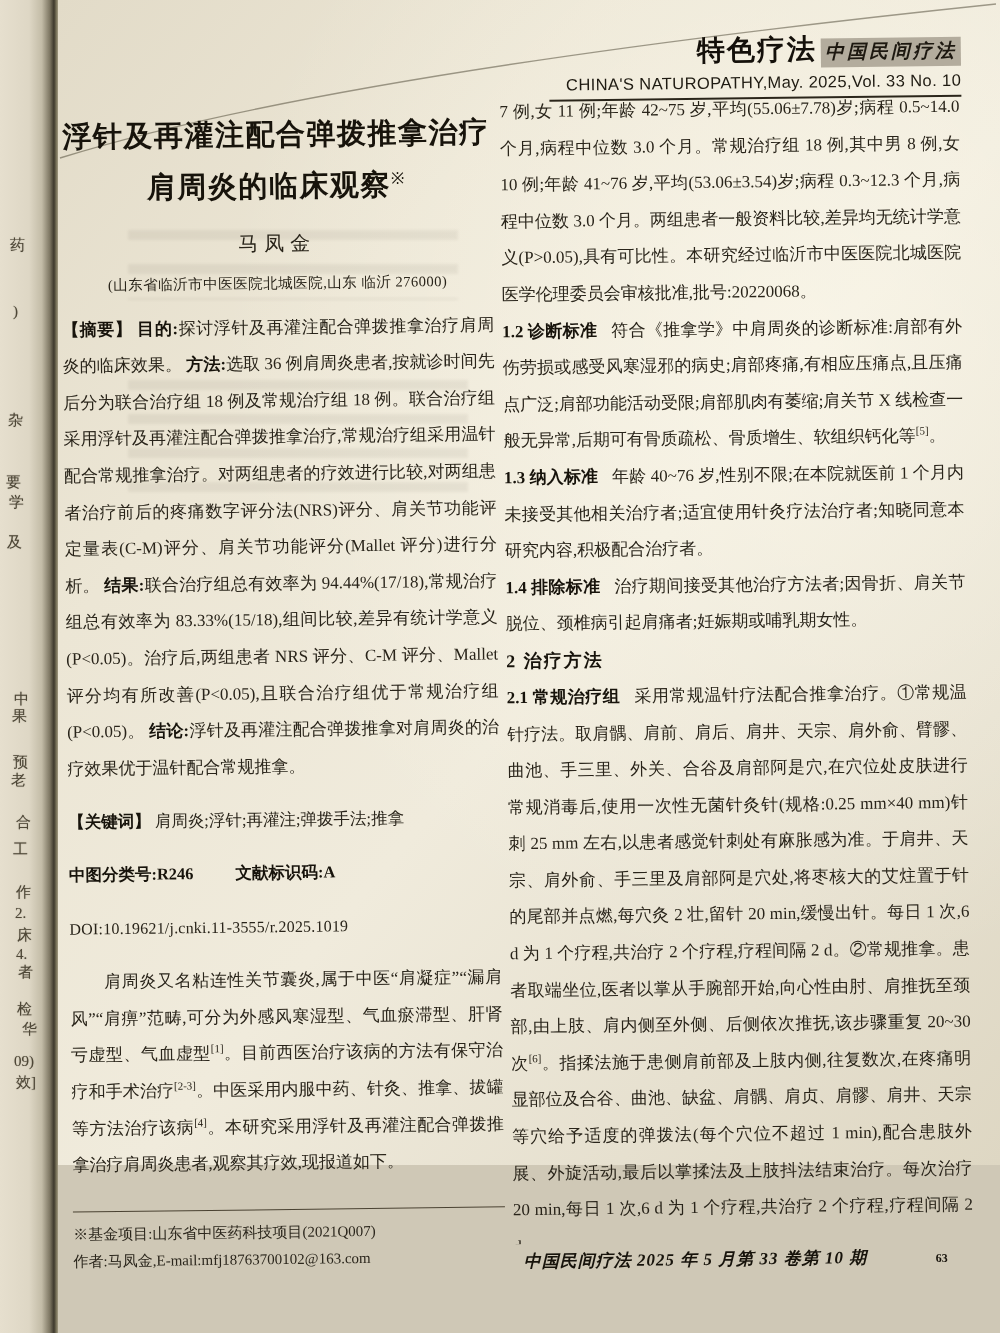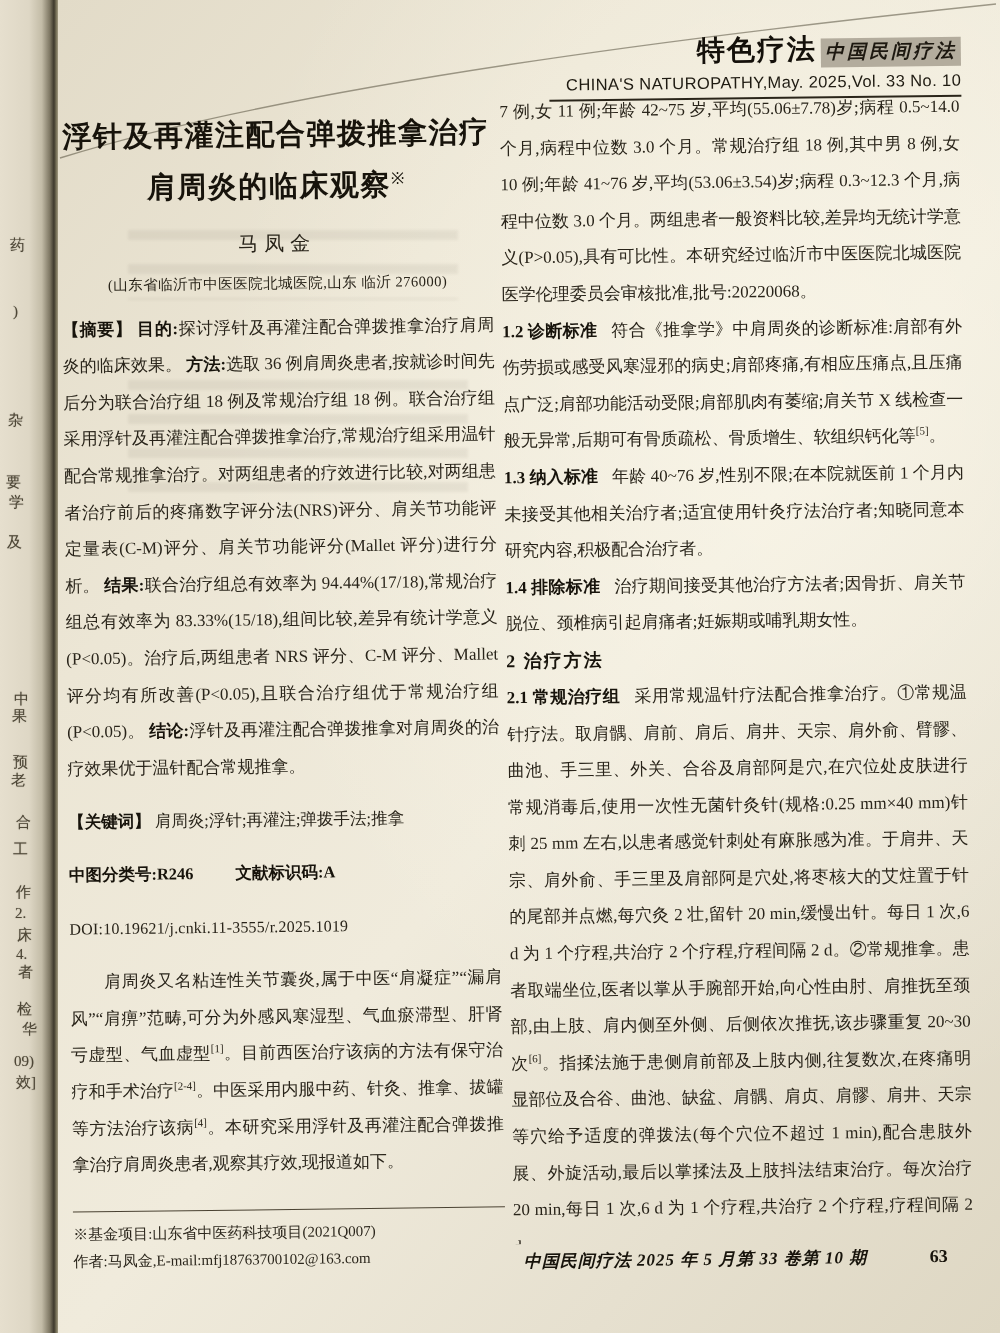--- a/index.html
+++ b/index.html
@@ -16,21 +16,21 @@
     position:absolute;left:0;top:0;width:58px;height:1333px;
     background:linear-gradient(90deg,#e6dfce 0%,#ded7c5 50%,#c3bca7 72%,#7d7662 86%,#3d382c 93%,#777158 97%,#a29a82 100%);
   }
   .frag{
     position:absolute;font-size:15px;color:#4e4737;letter-spacing:0;
     text-shadow:0 0 1px rgba(78,71,55,.5);
   }
 
   
   .page{
-    position:absolute;left:58px;top:0;width:942px;height:1333px;
+    position:absolute;left:58px;top:0;width:942px;height:1165px;
     background:
       radial-gradient(ellipse at 78% 30%, rgba(255,252,240,.55) 0%, rgba(255,252,240,0) 55%),
       linear-gradient(130deg,#e2dbc8 0%,#ece6d5 28%,#f0ebdc 55%,#e6e0cf 80%,#ded7c3 100%);
   }
   .top-edge{position:absolute;left:0;top:0;width:942px;height:190px;pointer-events:none;}
 
   .content{position:absolute;left:0;top:0;width:942px;height:1333px;transform:rotate(-0.7deg);transform-origin:50% 48%;}
 
   
   .jheader{position:absolute;top:34px;left:498px;width:412px;text-align:right;}
@@ -73,21 +73,21 @@
     border-top:1.3px solid #4a4232;padding-top:9px;
     font-size:15px;line-height:27px;color:#2b261c;
   }
 
   .jfooter{
     position:absolute;left:448px;top:1250px;width:460px;
     display:flex;justify-content:space-between;align-items:baseline;
     font-weight:700;font-style:italic;font-size:17px;color:#17130b;
     padding:0 26px 0 10px;box-sizing:border-box;letter-spacing:1px;
   }
-  .jfooter .pgnum{font-style:normal;font-size:18px;letter-spacing:0;}
+  .jfooter .pgnum{font-style:normal;font-size:12px;letter-spacing:0;}
 
   
   .bleed{position:absolute;pointer-events:none;opacity:.08;filter:blur(1.5px);
     background:repeating-linear-gradient(180deg,#5a5244 0 10px,transparent 10px 34px);}
 </style>
 </head>
 <body>
 
 <div class="photo">
 
@@ -156,21 +156,21 @@
           <span>肩周炎;浮针;再灌注;弹拨手法;推拿</span>
         </p>
 
         <p class="clcline">
           <b class="lab">中图分类号:R246</b><span class="clc-gap"></span><b class="lab">文献标识码:A</b>
         </p>
 
         <p class="doiline">DOI:10.19621/j.cnki.11-3555/r.2025.1019</p>
 
         <p class="bodytext intro">
-          <span>肩周炎又名粘连性关节囊炎,属于中医“肩凝症”“漏肩风”“肩痹”范畴,可分为外感风寒湿型、气血瘀滞型、肝肾亏虚型、气血虚型</span><sup class="ref">[1]</sup><span>。目前西医治疗该病的方法有保守治疗和手术治疗</span><sup class="ref">[2-4]</sup><span>。中医采用内服中药、针灸、推拿、拔罐等方法治疗该病</span><sup class="ref">[4]</sup><span>。本研究采用浮针及再灌注配合弹拨推拿治疗肩周炎患者,观察其疗效,现报道如下。</span>
+          <span>肩周炎又名粘连性关节囊炎,属于中医“肩凝症”“漏肩风”“肩痹”范畴,可分为外感风寒湿型、气血瘀滞型、肝肾亏虚型、气血虚型</span><sup class="ref">[1]</sup><span>。目前西医治疗该病的方法有保守治疗和手术治疗</span><sup class="ref">[2-3]</sup><span>。中医采用内服中药、针灸、推拿、拔罐等方法治疗该病</span><sup class="ref">[4]</sup><span>。本研究采用浮针及再灌注配合弹拨推拿治疗肩周炎患者,观察其疗效,现报道如下。</span>
         </p>
 
         <h2 class="sec">1  临床资料</h2>
 
       </div>
 
       <div class="footnote">
         <div>※基金项目:山东省中医药科技项目(2021Q007)</div>
         <div>作者:马凤金,E-mail:mfj18763700102@163.com</div>
       </div>

